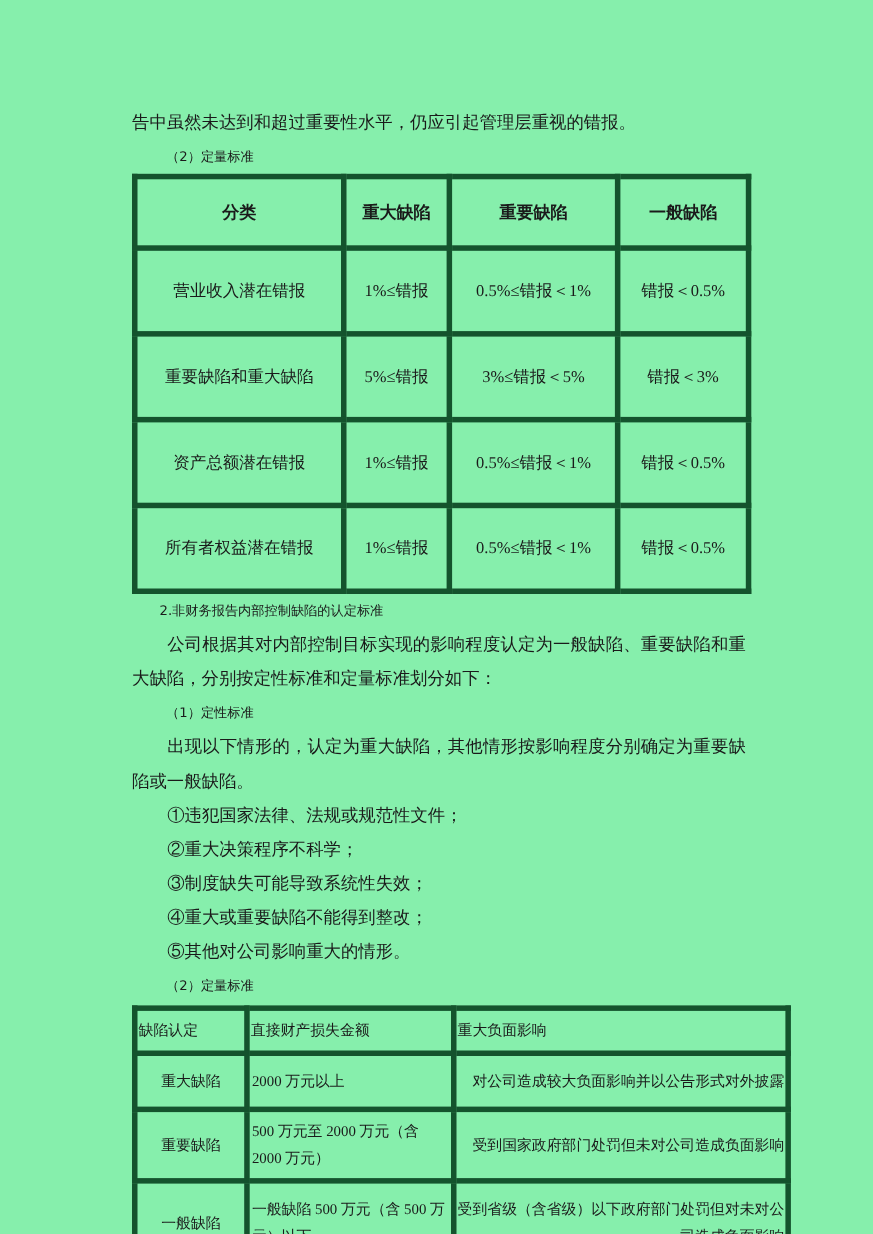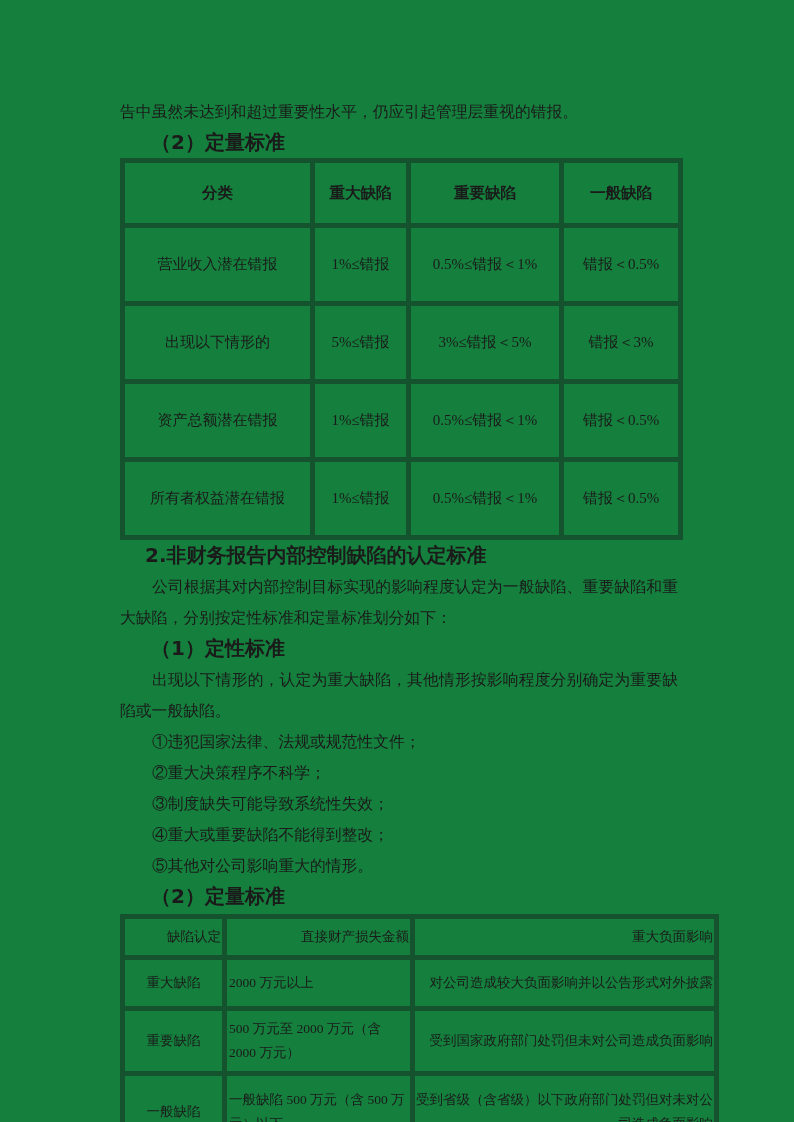--- a/index.html
+++ b/index.html
@@ -1,43 +1,43 @@
 <!DOCTYPE html>
 <html lang="zh"><head>
 <meta charset="utf-8">
 <style>
   html,body { margin:0; padding:0; }
   body { background:#888; }
   .page {
     position:relative;
     width:794px; height:1122px;
     margin:0 auto;
-    background:#15803d;
+    background:#86efac;
     color:#1a1a1a;
     font-family:"Liberation Serif","DejaVu Serif",serif;
     overflow:hidden;
   }
   .content {
     position:absolute;
     left:120px; top:96px;
     width:558px;
   }
   .line {
     margin:0;
     font-size:15.8px;
     line-height:31px;
     text-align:justify;
     letter-spacing:0;
   }
   .indent { text-indent:32px; }
   .heading {
     margin:0;
     font-family:"DejaVu Sans","Liberation Sans",sans-serif;
-    font-weight:bold;
-    font-size:20px;
+    font-weight:normal;
+    font-size:12px;
     line-height:31px;
   }
   .pad2em { padding-left:31px; }
   .pad-sec { padding-left:25px; }
 
   table { border-collapse:collapse; table-layout:fixed; }
   td, th { border:5px solid #14532d; vertical-align:middle; overflow:hidden; }
 
   
   .t1 { width:558px; }
@@ -56,21 +56,21 @@
     padding:12px 2px;
   }
 
   
   .t2 { width:594px; margin-top:2px; font-size:13.5px; }
   .t2 .c1 { width:102px; } .t2 .c2 { width:188px; } .t2 .c3 { width:304px; }
   .t2 th {
     height:34px;
     font-weight:normal;
     font-size:13.5px;
-    text-align:right;
+    text-align:left;
   }
   .t2 td { padding:0; line-height:24px; }
   .t2 .rowA td { height:46px; }
   .t2 .rowB td { height:60px; }
   .t2 .rowC td { height:72px; }
   .t2 td.colName  { text-align:center; }
   .t2 td.colLoss  { text-align:left; padding:0 2px; }
   .t2 td.colImpact{ text-align:right; padding:0 1px; }
 </style>
 </head>
@@ -98,21 +98,21 @@
         <th>重要缺陷</th>
         <th>一般缺陷</th>
       </tr>
       <tr>
         <td>营业收入潜在错报</td>
         <td>1%≤错报</td>
         <td>0.5%≤错报＜1%</td>
         <td>错报＜0.5%</td>
       </tr>
       <tr>
-        <td>出现以下情形的</td>
+        <td>重要缺陷和重大缺陷</td>
         <td>5%≤错报</td>
         <td>3%≤错报＜5%</td>
         <td>错报＜3%</td>
       </tr>
       <tr>
         <td>资产总额潜在错报</td>
         <td>1%≤错报</td>
         <td>0.5%≤错报＜1%</td>
         <td>错报＜0.5%</td>
       </tr>

